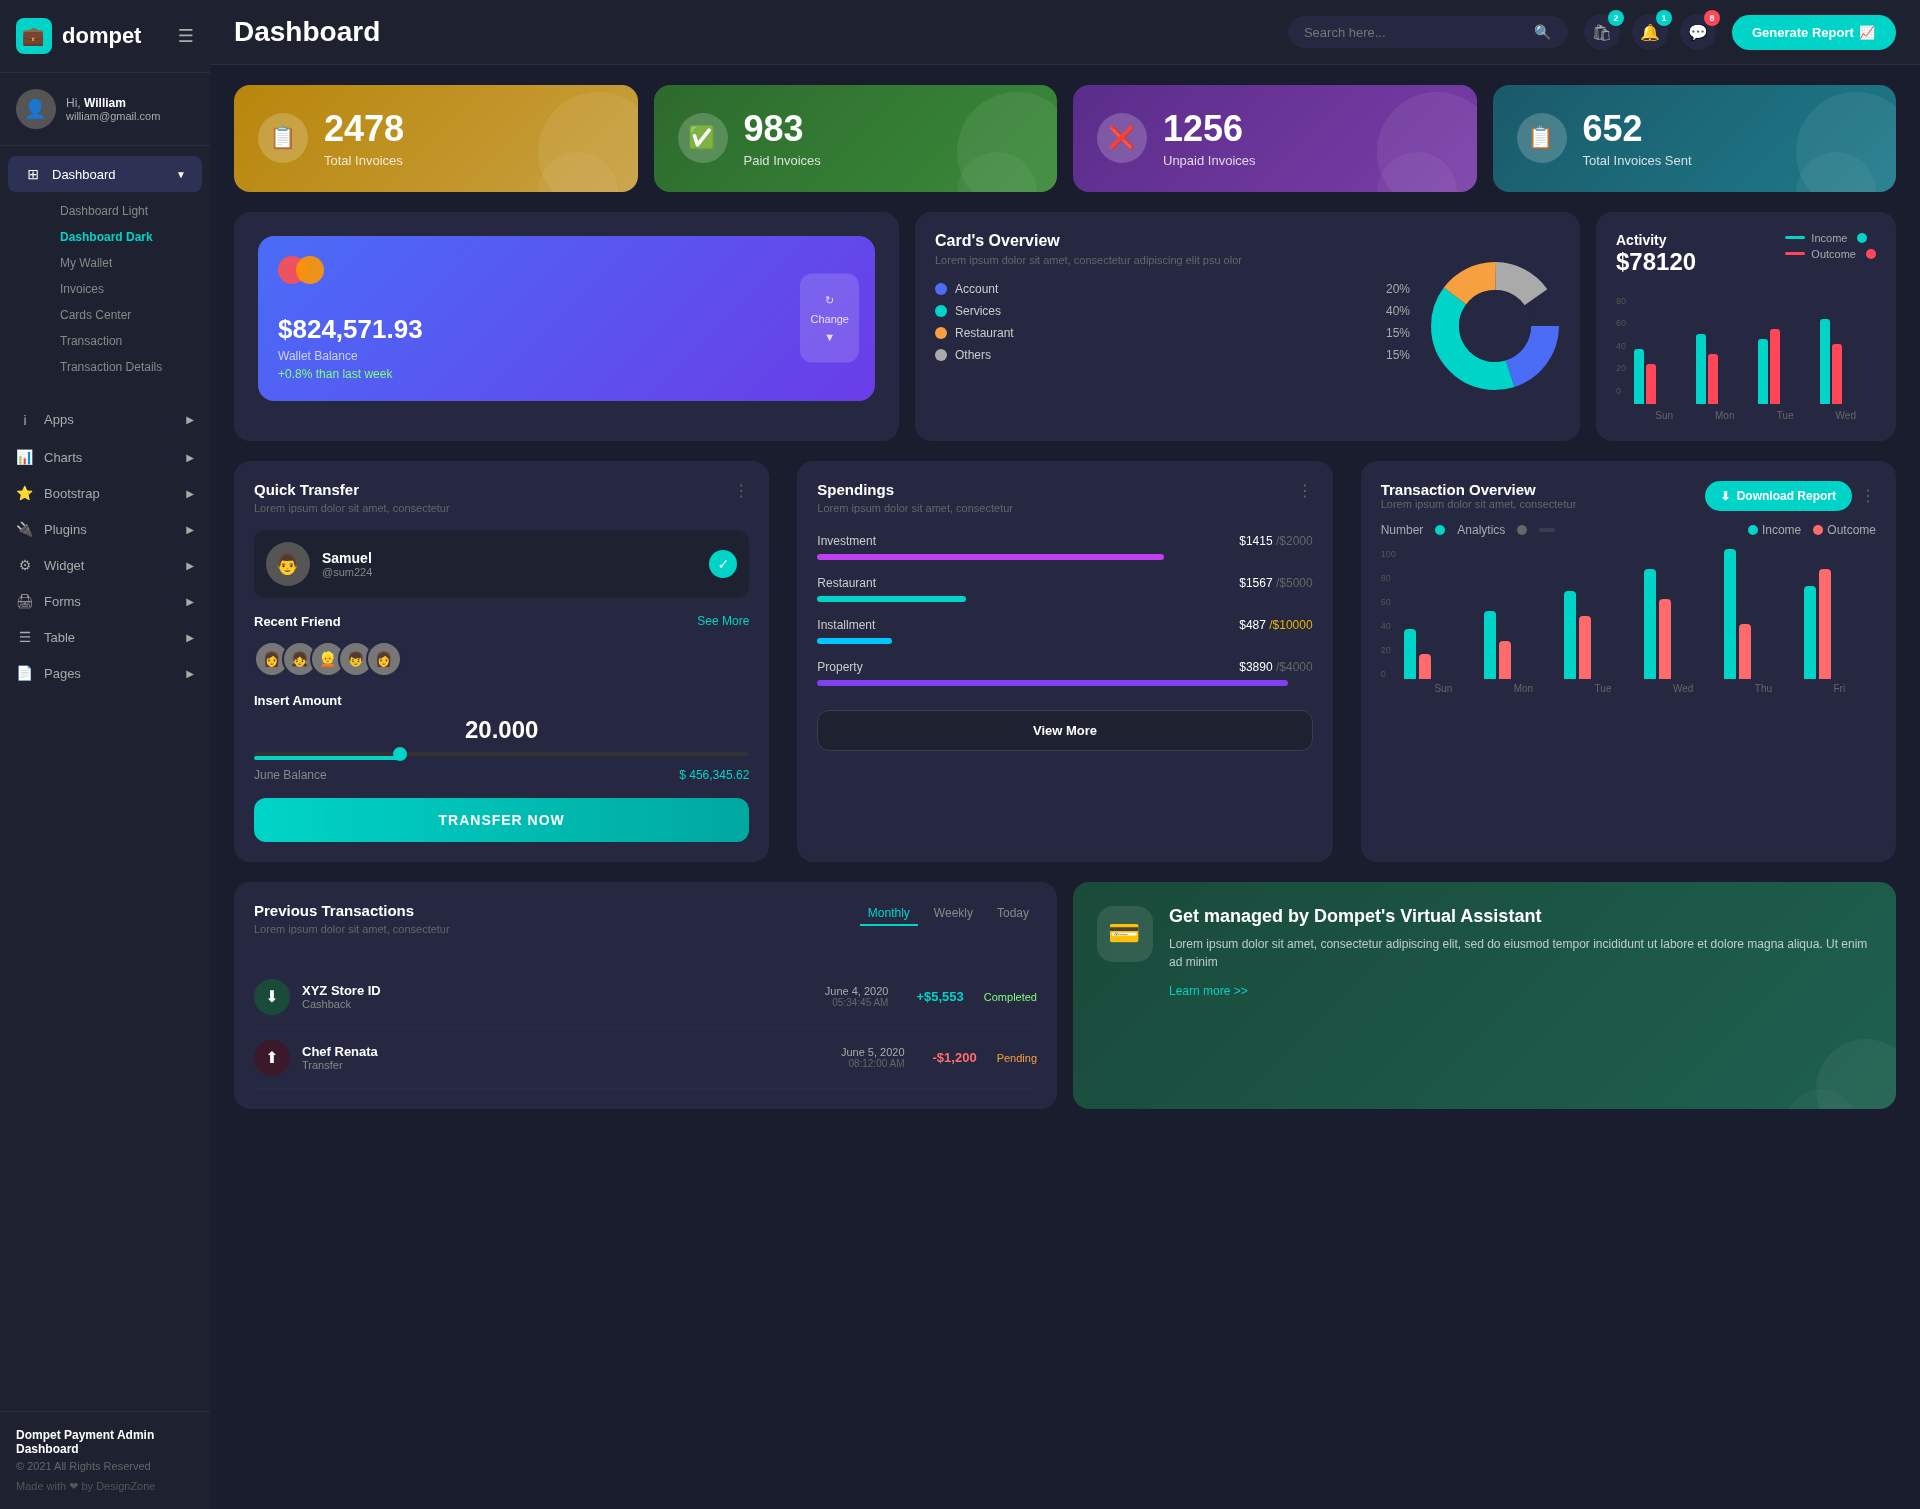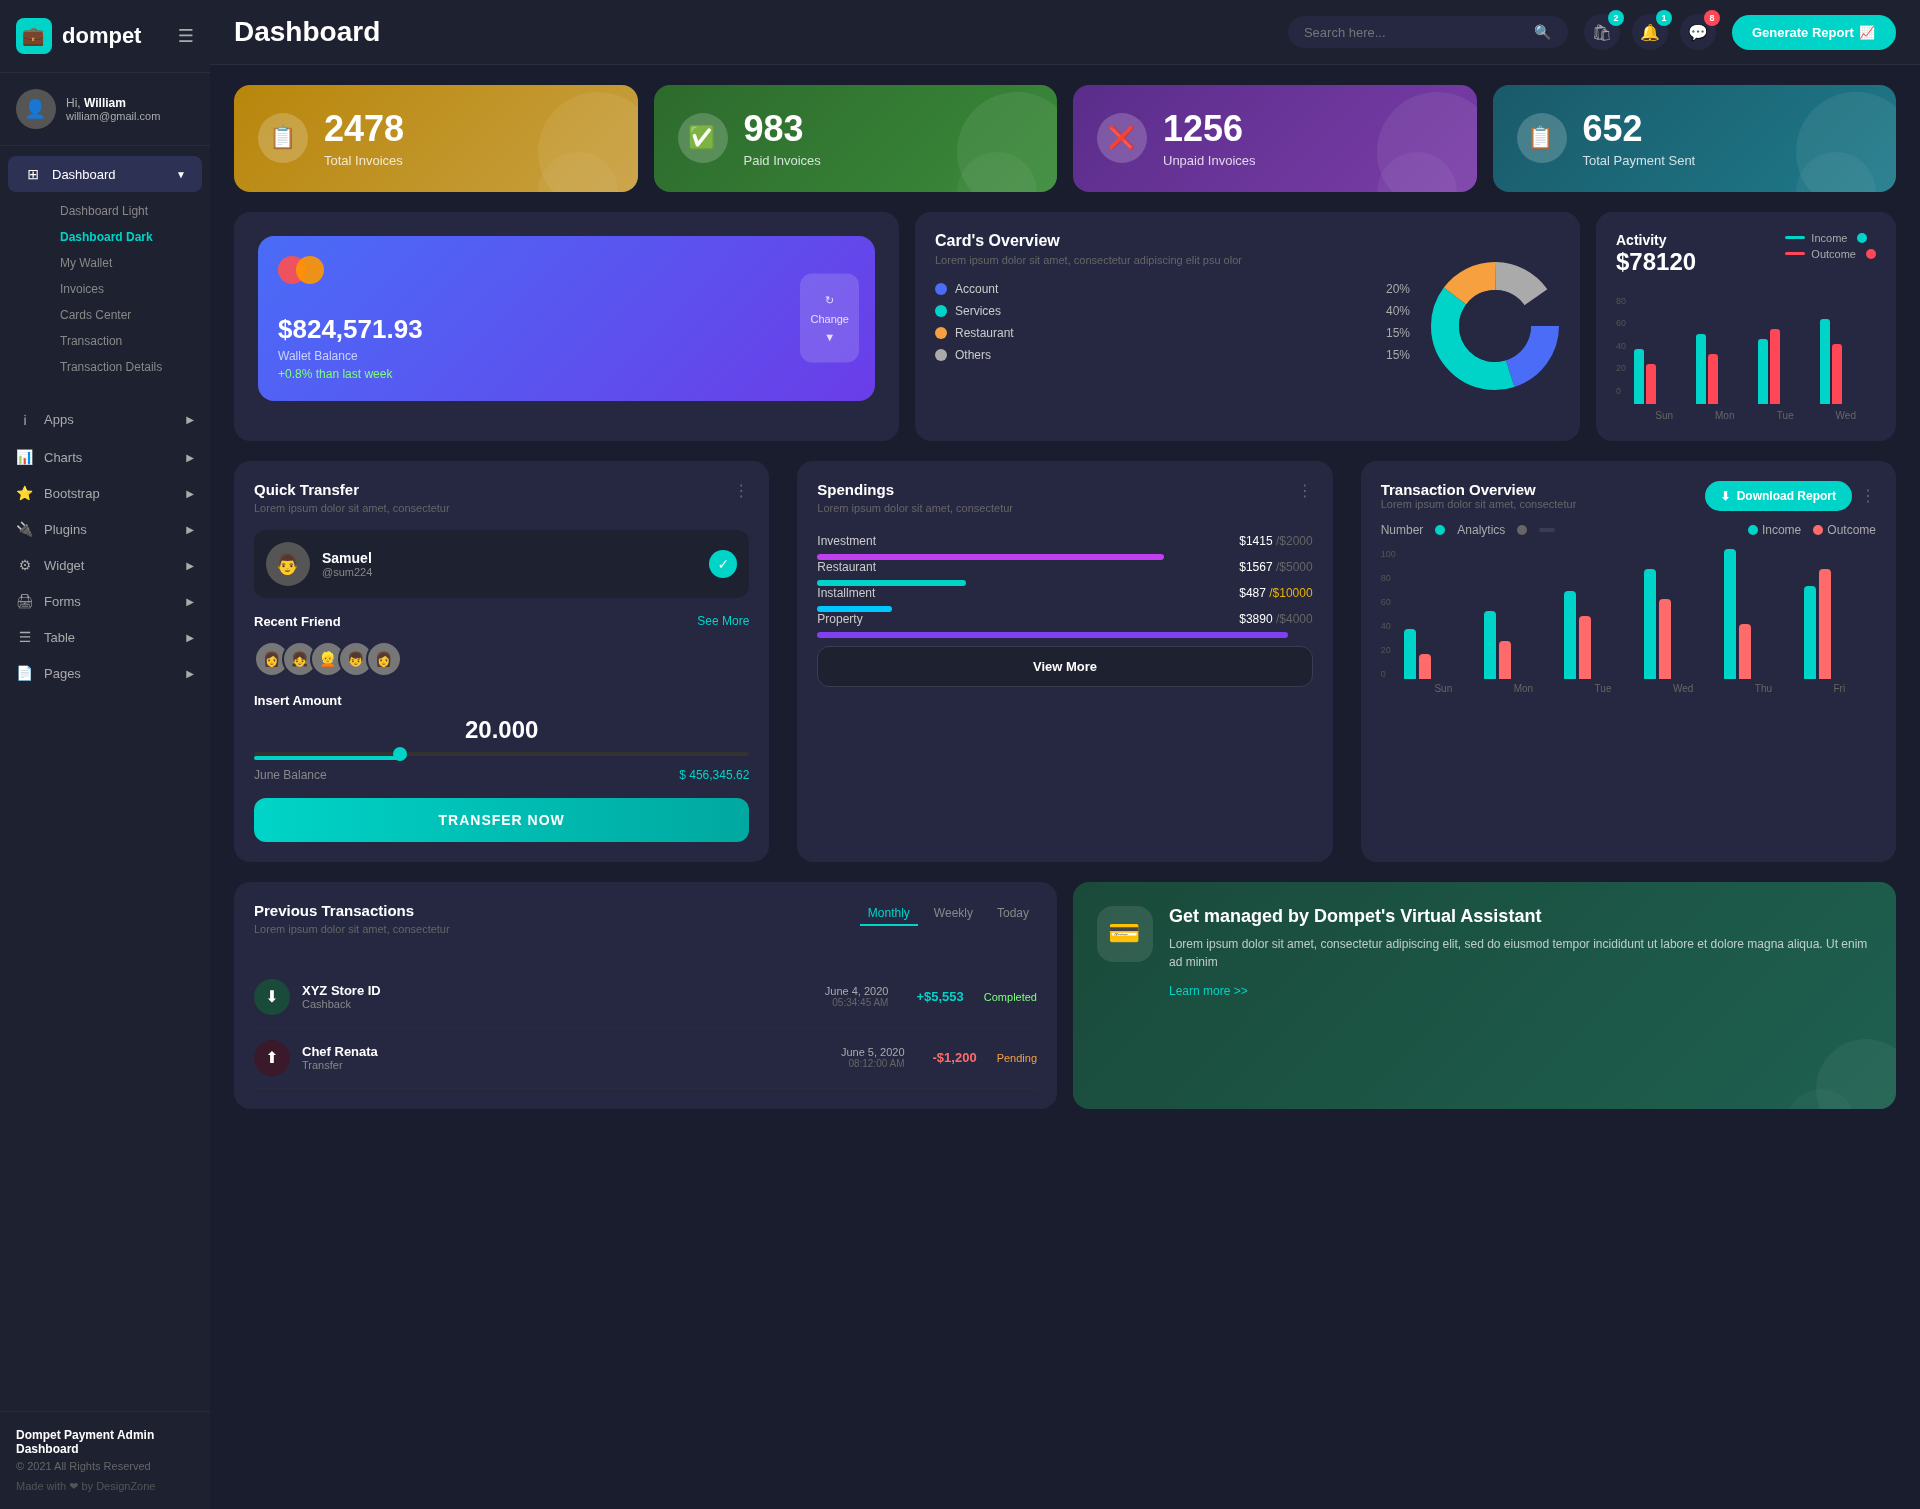--- a/index.html
+++ b/index.html
@@ -122,21 +122,21 @@
     .slider-track { height: 4px; background: #333; border-radius: 2px; }
     .slider-fill { height: 4px; background: #00d4c8; border-radius: 2px; width: 30%; }
     .slider-thumb { width: 14px; height: 14px; background: #00d4c8; border-radius: 50%; position: absolute; top: -5px; left: 28%; cursor: pointer; }
     .balance-row { display: flex; justify-content: space-between; font-size: 12px; margin-bottom: 16px; }
     .balance-label { color: #888; }
     .balance-amount { color: #00d4c8; }
     .transfer-btn { width: 100%; background: linear-gradient(90deg, #00d4c8, #00a8a0); color: #fff; border: none; border-radius: 12px; padding: 14px; font-size: 14px; font-weight: 700; cursor: pointer; letter-spacing: 1px; }
 
     
     .spendings { background: #252840; border-radius: 16px; padding: 20px; }
-    .spending-item { }
+    .spending-item { margin-bottom: 16px; }
     .spending-row { display: flex; justify-content: space-between; align-items: center; margin-bottom: 6px; }
     .spending-name { font-size: 12px; color: #ccc; }
     .spending-amount { font-size: 12px; }
     .spending-bar { height: 6px; border-radius: 3px; }
     .view-more-btn { width: 100%; background: #1e2130; color: #fff; border: 1px solid #3a3d52; border-radius: 12px; padding: 12px; font-size: 13px; font-weight: 600; cursor: pointer; margin-top: 8px; }
 
     
     .transaction-overview { background: #252840; border-radius: 16px; padding: 20px; }
     .to-header { display: flex; justify-content: space-between; align-items: flex-start; margin-bottom: 12px; }
     .to-title { font-size: 15px; font-weight: 600; }
@@ -342,21 +342,21 @@
           <div class="stat-card-number">1256</div>
           <div class="stat-card-label">Unpaid Invoices</div>
         </div>
         <div class="stat-card-bg"></div>
         <div class="stat-card-bg2"></div>
       </div>
       <div class="stat-card teal">
         <div class="stat-card-icon">📋</div>
         <div class="stat-card-content">
           <div class="stat-card-number">652</div>
-          <div class="stat-card-label">Total Payment Sent</div>
+          <div class="stat-card-label">Total Invoices Sent</div>
         </div>
         <div class="stat-card-bg"></div>
         <div class="stat-card-bg2"></div>
       </div>
     </div>
 
     <div style="display:grid; grid-template-columns: 1fr 300px; gap:16px; margin-bottom:20px;">
 
       <div style="display:grid; grid-template-columns: 1fr 1fr; gap:16px;">
 

